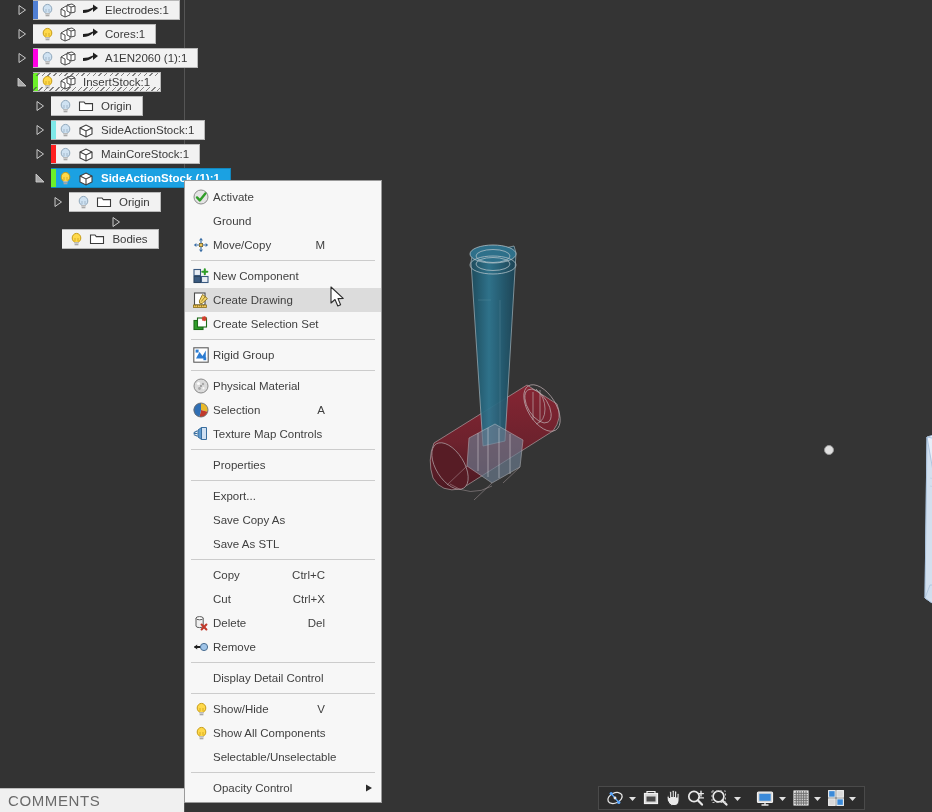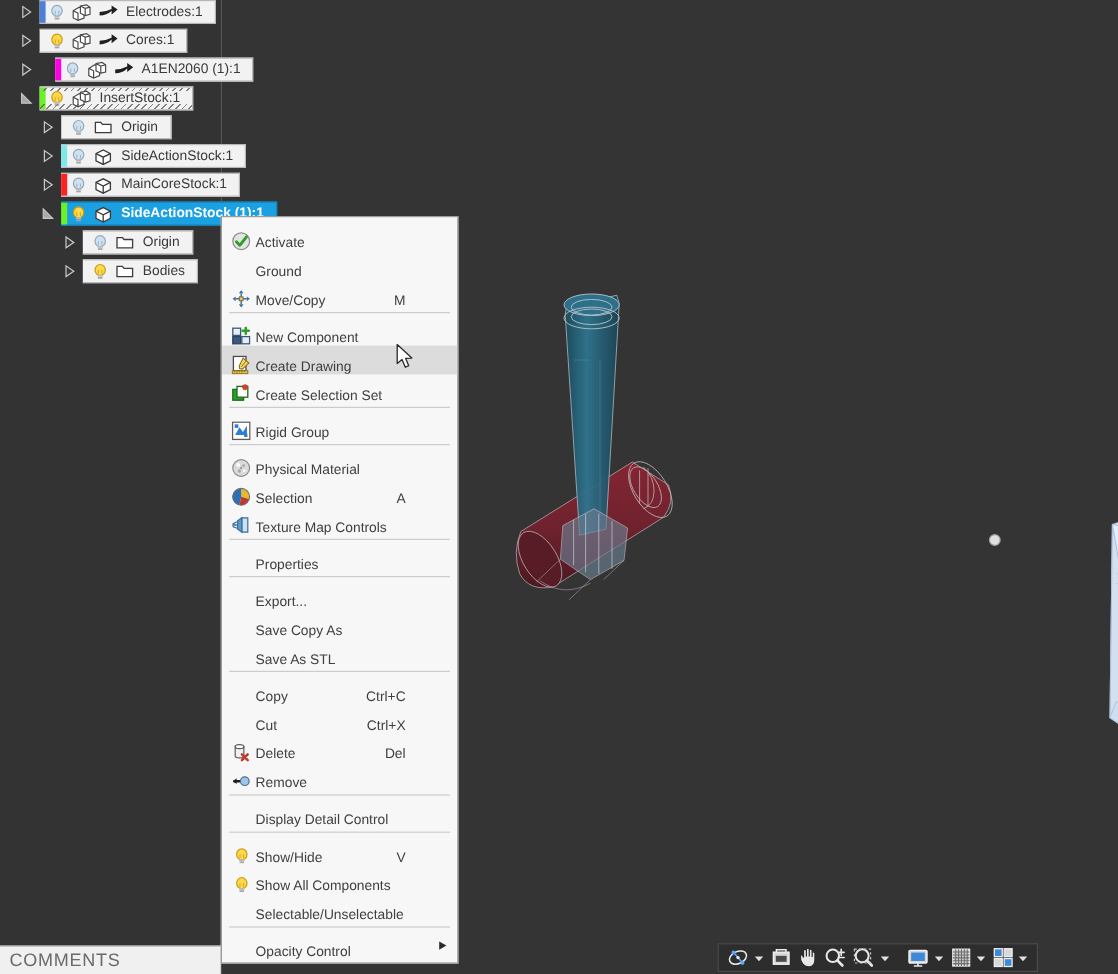--- a/index.html
+++ b/index.html
@@ -100,22 +100,22 @@
     width: 198px;
     background: #f7f7f7;
     border: 1px solid #9a9a9a;
     padding: 4px 0 2px 0;
     z-index: 40;
   }
   .mi {
     position: relative;
     height: 24px;
     display: flex;
-    align-items: flex-end;
-    padding: 0 9px 0 6px;
+    align-items: center;
+    padding: 0 22px 0 6px;
     font-size: 11.5px;
     color: #3f3f3f;
     white-space: nowrap;
     cursor: default;
   }
   .mi.hover { background: #dcdcdc; }
   .mi-ico {
     width: 20px; flex: 0 0 20px;
     display: flex; align-items: center; justify-content: center;
   }
@@ -306,21 +306,21 @@
               </svg>
             </div>
             <div class="arrowicon">
               <svg width="18" height="13" viewBox="0 0 18 13" style="display:block">
                 <path d="M2 9 Q 8 9 12 5 L 12 8 L 17 4 L 12 0.5 L 12 3.5 Q 7 6 2 6 Z" fill="#1f1f1f"></path>
               </svg>
             </div>
             <span class="row-label">Cores:1</span>
           </div>
         </div>
-        <div class="tree-row" style="padding-left: 0px; gap: 13px;">
+        <div class="tree-row" style="padding-left: 0px;">
           <div class="twisty" style="margin-left: 16px; margin-right: 4px;">
             <svg width="12" height="12" viewBox="0 0 12 12" style="display:block">
               <path d="M3 1.5 L3 10.5 L9.5 6 Z" fill="#3a3a3a" stroke="#c9c9c9" stroke-width="1"></path>
             </svg>
           </div>
           <div class="row-body">
             <div class="colorbar" style="background: rgb(255, 0, 228);"></div>
             <div class="bulb">
               <svg width="15" height="15" viewBox="0 0 15 15" style="display:block">
                 <ellipse cx="7.5" cy="6" rx="4.3" ry="4.6" fill="#cfe2f2" stroke="#8fa7bb" stroke-width="1"></ellipse>
@@ -488,21 +488,21 @@
               </svg>
             </div>
             <div class="typeicon">
               <svg width="16" height="14" viewBox="0 0 16 14" style="display:block">
                 <path d="M1.5 3 L6 3 L7.3 4.6 L14.5 4.6 L14.5 11.5 L1.5 11.5 Z" fill="#ffffff" stroke="#3c3c3c" stroke-width="1.1"></path>
               </svg>
             </div>
             <span class="row-label">Origin</span>
           </div>
         </div>
-        <div class="tree-row" style="padding-left: 36px;">
+        <div class="tree-row" style="padding-left: 36px; flex-direction: column;">
           <div class="twisty" style="margin-left: 16px; margin-right: 4px;">
             <svg width="12" height="12" viewBox="0 0 12 12" style="display:block">
               <path d="M3 1.5 L3 10.5 L9.5 6 Z" fill="#3a3a3a" stroke="#c9c9c9" stroke-width="1"></path>
             </svg>
           </div>
           <div class="row-body">
             <div class="colorbar none"></div>
             <div class="bulb">
               <svg width="15" height="15" viewBox="0 0 15 15" style="display:block">
                 <ellipse cx="7.5" cy="6" rx="4.3" ry="4.6" fill="#ffd94a" stroke="#c79c14" stroke-width="1"></ellipse>

